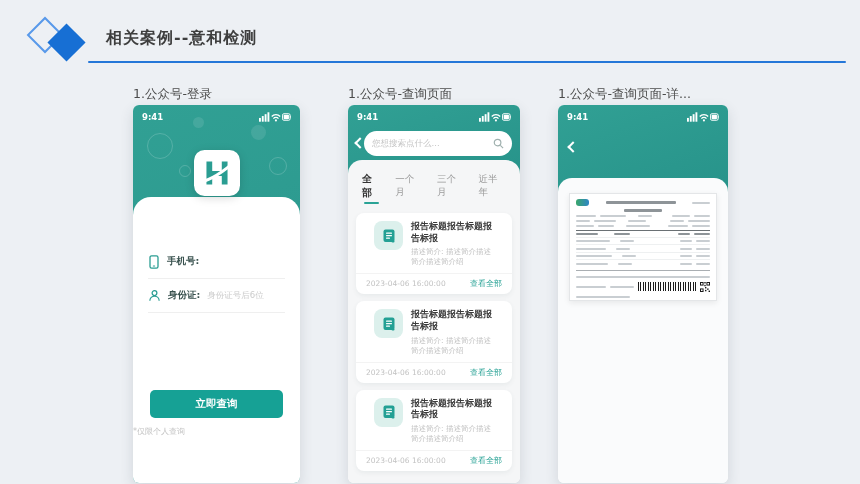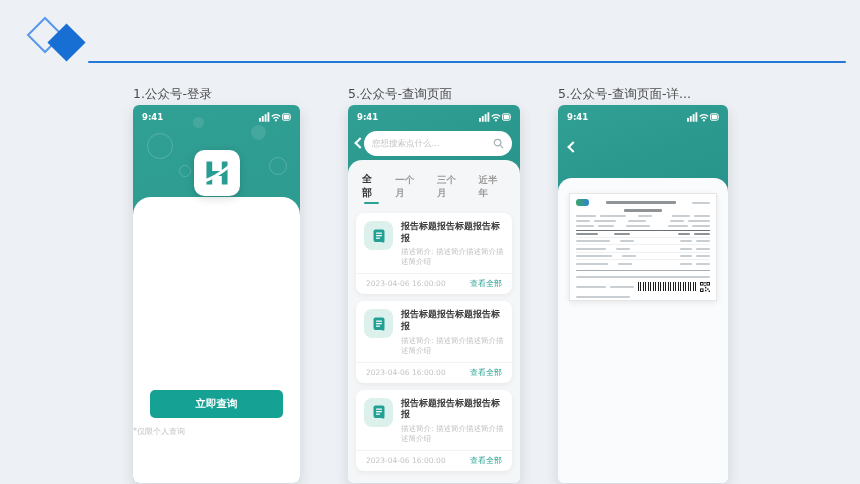--- a/index.html
+++ b/index.html
@@ -61,29 +61,29 @@
   .p2-searchrow { position:absolute; left:8px; right:8px; top:25px; height:26px; z-index:3;
                   display:flex; align-items:center; }
   .p2-search { flex:1; height:25px; background:#fff; border-radius:13px;
                display:flex; align-items:center; padding:0 8px; gap:4px; }
   .p2-search input { border:0; outline:0; flex:1; font-size:8.5px; color:#666;
                      background:transparent; min-width:0;
                      font-family:"DejaVu Sans","Liberation Sans",sans-serif; }
   .p2-search input::placeholder { color:#C4C4C4; }
   .p2-content { position:absolute; left:0; right:0; top:55px; bottom:0; background:#F5F6F7;
                 border-radius:14px 14px 0 0; z-index:2; overflow:hidden; }
-  .p2-tabs { display:flex; gap:14px; padding:12px 14px 9px; align-items:flex-end; }
-  .tab { font-size:9.5px; color:#9A9A9A; cursor:pointer;font-weight:bold; }
+  .p2-tabs { display:flex; gap:14px; padding:12px 14px 9px; align-items:center; }
+  .tab { font-size:9.5px; color:#9A9A9A; cursor:pointer; }
   .tab.active { font-size:10px; color:#333; font-weight:bold; position:relative; }
   .tab.active::after { content:""; position:absolute; left:2px; right:2px; bottom:-4px;
                        height:2.5px; background:#2AA396; border-radius:2px; }
   .card-list { padding:4px 8px 0; }
   .card { background:#fff; border-radius:8px; box-shadow:0 2px 5px rgba(60,80,90,.07);
           margin-bottom:7px; }
-  .card-main { display:flex; gap:8px; padding:8px 8px 6px; align-items:flex-start; }
+  .card-main { display:flex; gap:8px; padding:8px 18px 6px; align-items:flex-start; }
   .doc-tile { width:29px; height:29px; border-radius:8px; background:#DCF0EC; flex:none;
               display:flex; align-items:center; justify-content:center; }
   .card-title { font-size:9px; font-weight:bold; color:#3B3B3B; line-height:1.3; }
   .card-sub { font-size:7.5px; color:#C2C2C2; margin-top:3px; }
   .card-foot { display:flex; justify-content:space-between; align-items:center;
                border-top:1px solid #F3F3F3; padding:4px 10px 5px; }
   .card-date { font-size:7.5px; color:#C2C2C2; }
   .card-link { font-size:8px; color:#2AA396; font-weight:normal; cursor:pointer; }
 
   
@@ -108,25 +108,26 @@
 </style>
 </head>
 <body>
 
 <div class="slide">
 
   <div class="diamonds">
     <div class="d-outline"></div>
     <div class="d-filled"></div>
   </div>
+  <h1 class="page-title">相关案例--意和检测</h1>
   <div class="title-rule"></div>
 
   <div class="phone-label" style="left:133px">1.公众号-登录</div>
-  <div class="phone-label" style="left:348px">5.公众号-查询页面</div>
-  <div class="phone-label" style="left:558px">5.公众号-查询页面-详...</div>
+  <div class="phone-label" style="left:348px">1.公众号-查询页面</div>
+  <div class="phone-label" style="left:558px">1.公众号-查询页面-详...</div>
 
   <div class="phone" id="phone1">
     <div class="p1-bg teal-grad">
       <div class="blob ring" style="left:14px;top:28px;width:26px;height:26px"></div>
       <div class="blob fill" style="left:60px;top:12px;width:11px;height:11px"></div>
       <div class="blob fill" style="left:118px;top:20px;width:15px;height:15px"></div>
       <div class="blob ring" style="left:136px;top:52px;width:18px;height:18px"></div>
       <div class="blob ring" style="left:46px;top:60px;width:12px;height:12px"></div>
     </div>
     <div class="statusbar">
@@ -146,20 +147,36 @@
     </div>
     <div class="p1-logo">
       <svg width="46" height="46" viewBox="0 0 48 48">
         <rect x="0" y="0" width="48" height="48" rx="11" fill="#fff"></rect>
         <path d="M13 12 h6 v10 h10 v-10 h6 v24 h-6 v-9 h-10 v9 h-6 z" fill="#2A9D92"></path>
         <path d="M5 34 C 20 31, 33 21, 46 9" stroke="#fff" stroke-width="3" fill="none"></path>
       </svg>
     </div>
     <div class="p1-card">
       <div class="p1-fields">
+        <div class="field-row">
+          <svg width="12" height="14" viewBox="0 0 12 14">
+            <rect x="2" y="0.8" width="8" height="12.4" rx="1.6" fill="none" stroke="#2A9D92" stroke-width="1.3"></rect>
+            <rect x="4.8" y="10.6" width="2.4" height="1" rx="0.5" fill="#2A9D92"></rect>
+          </svg>
+          <span class="field-label">手机号:</span>
+          <span class="field-ph"></span>
+        </div>
+        <div class="field-row">
+          <svg width="13" height="13" viewBox="0 0 14 14">
+            <circle cx="7" cy="4.4" r="2.6" fill="none" stroke="#2A9D92" stroke-width="1.3"></circle>
+            <path d="M2 12.6 a5 5 0 0 1 10 0" fill="none" stroke="#2A9D92" stroke-width="1.3"></path>
+          </svg>
+          <span class="field-label">身份证:</span>
+          <span class="field-ph">身份证号后6位</span>
+        </div>
       </div>
       <div class="p1-btn">立即查询</div>
       <div class="p1-note">*仅限个人查询</div>
     </div>
   </div>
 
   <div class="phone" id="phone2">
     <div class="p2-head teal-grad"></div>
     <div class="statusbar">
       <span class="time">9:41</span>

